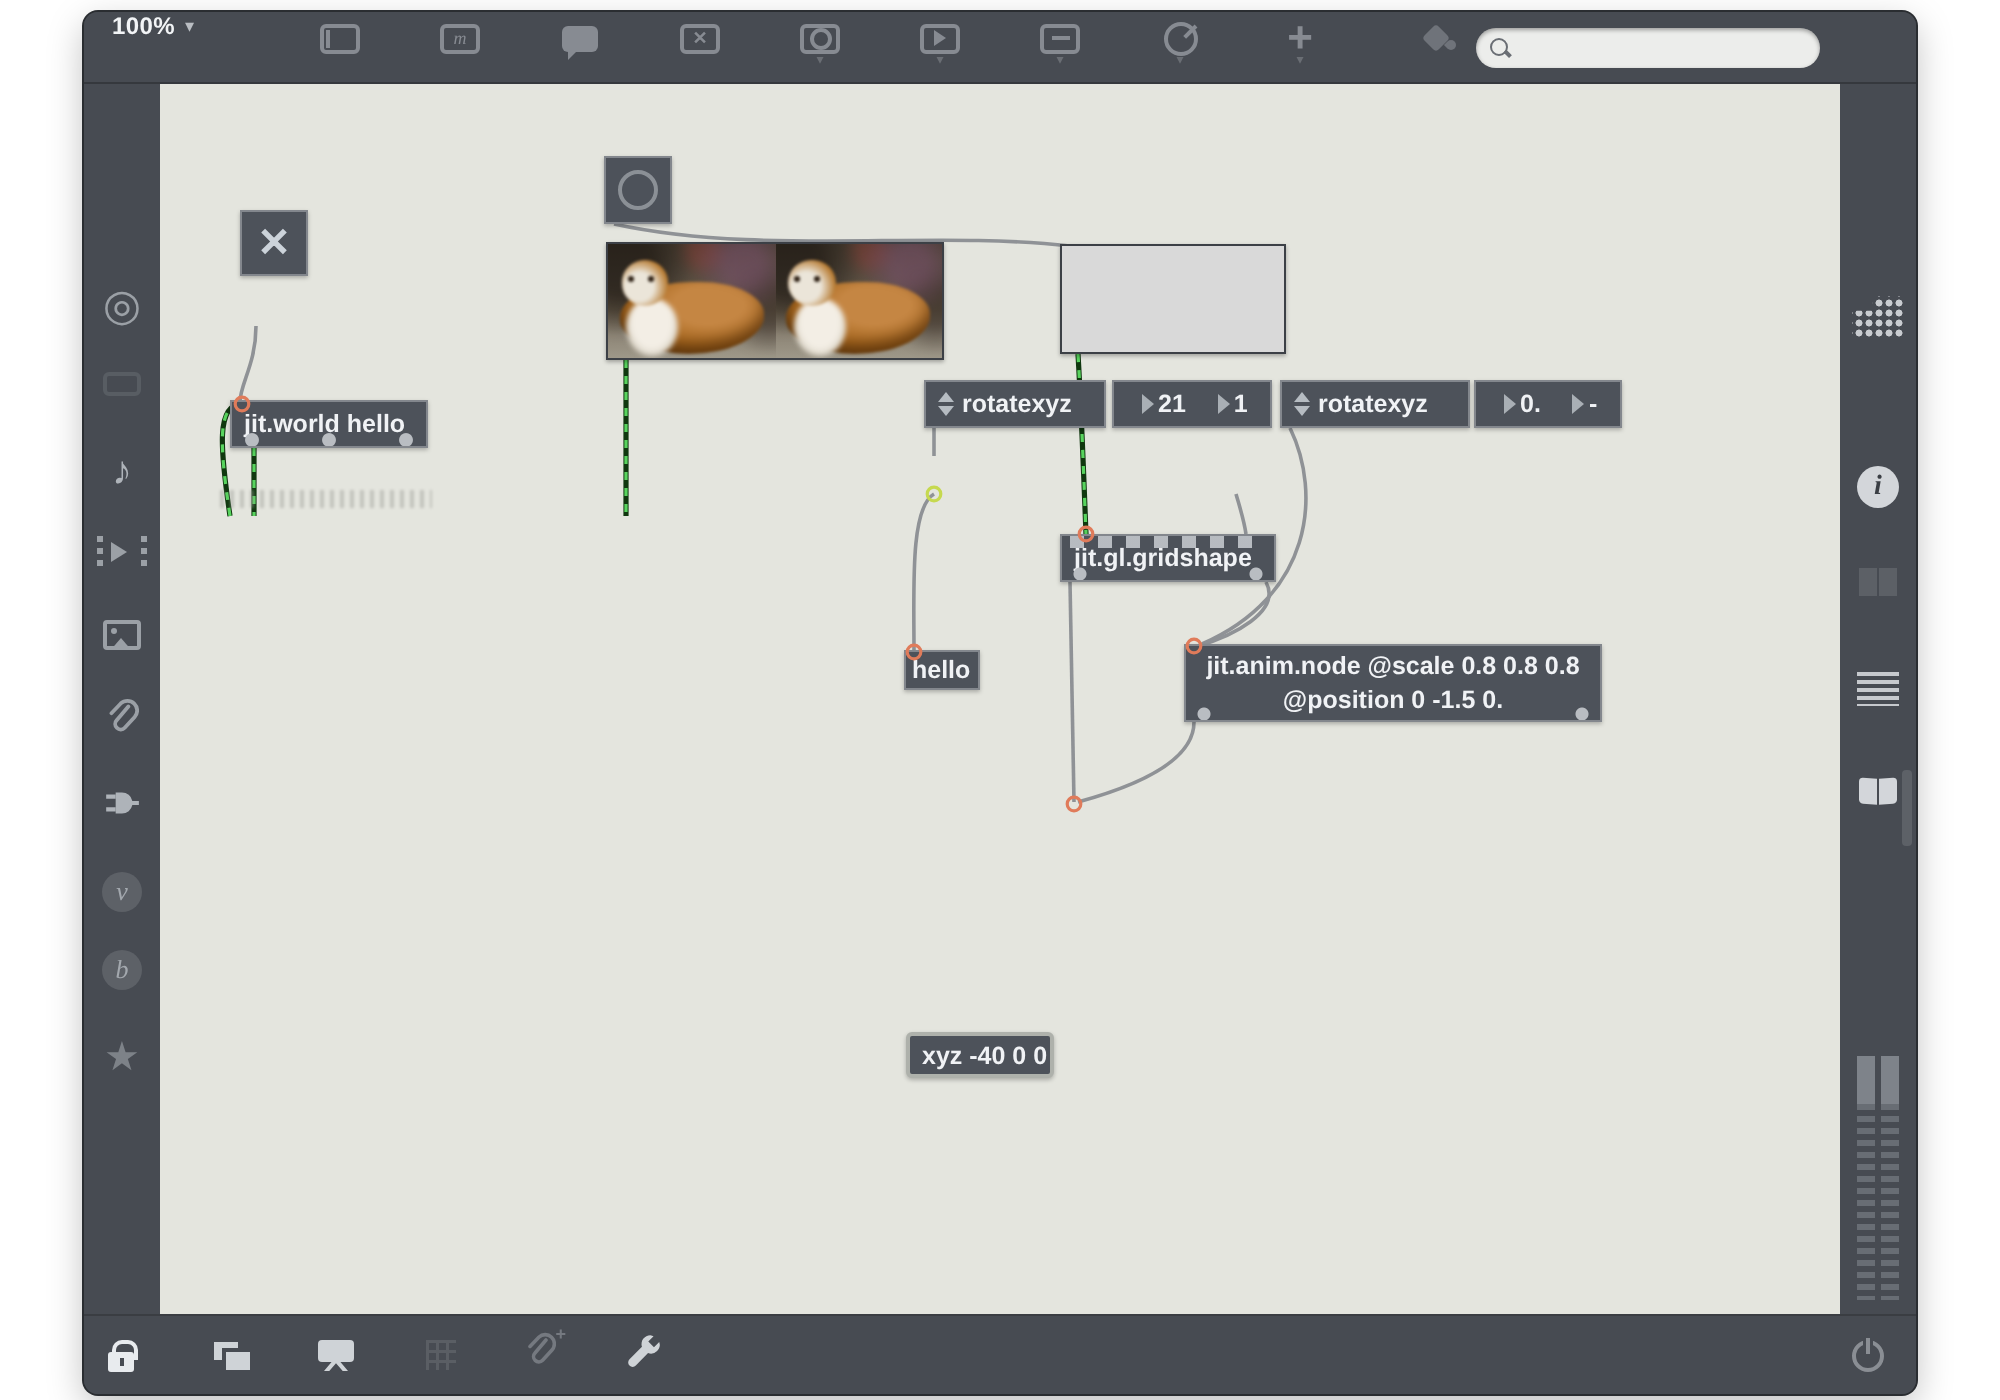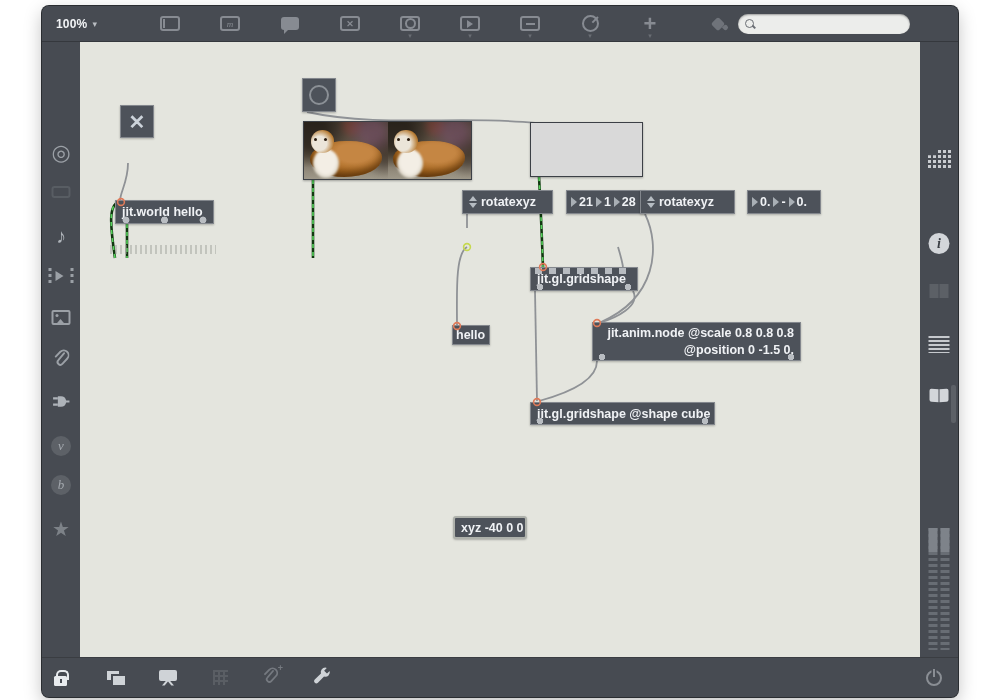--- a/index.html
+++ b/index.html
@@ -4,21 +4,21 @@
 <style>
   * { margin:0; padding:0; box-sizing:border-box; }
   html,body { width:1000px; height:700px; background:#ffffff; font-family:"Liberation Sans", sans-serif; overflow:hidden; }
 
   .app { position:absolute; left:42px; top:6px; width:916px; height:691px;
          background:#474b52; border-radius:7px; overflow:hidden;
          box-shadow:0 0 0 1px #2a2d31, 0 6px 18px rgba(0,0,0,.25); }
 
   
   .toolbar-top { position:relative; height:36px; background:#474b52; border-bottom:1px solid #35383d;
-                 display:flex; align-items:center;gap:24px; }
+                 display:flex; align-items:flex-start;gap:24px; }
   .zoom-control { display:flex; align-items:center; margin-left:14px; cursor:default; }
   .zoom-label { color:#f2f4f6; font-size:12px; font-weight:700; letter-spacing:.2px; }
   .zoom-caret { color:#b9bdc2; font-size:9px; margin-left:5px; }
   .ticonwrap { position:relative; margin-left:14px; width:22px; height:26px; display:flex; align-items:center; justify-content:center; }
   .ticonwrap.first { margin-left:38px; }
   .ticonwrap .under-caret { position:absolute; bottom:-2px; left:50%; transform:translateX(-50%);
                  font-size:7px; color:#6a6e74; line-height:1; }
   .tbox { width:20px; height:15px; border:2px solid #878b92; border-radius:3px; position:relative;
           display:flex; align-items:center; justify-content:center; color:#878b92; }
   .tbox.obj::before { content:""; position:absolute; left:1px; top:1px; bottom:1px; width:2px; background:#878b92; }
@@ -173,30 +173,30 @@
   .cat-head { position:absolute; left:1%; top:-30%; width:33%; height:62%; border-radius:50%;
       background:radial-gradient(circle at 38% 58%, #ebe5d9 0 36%, #b77c34 72%, #8a5a1e 100%); }
   .cat-head::before { content:""; position:absolute; left:14%; top:36%; width:3px; height:3px; border-radius:50%;
       background:#2a1c10; box-shadow:10px 0 0 #2a1c10; }
 
   .noise-pw { left:450px; top:80px; width:113px; height:55px; }
   .noise-pw svg { display:block; }
 
   .rot1 { left:382px; top:148px; width:91px; height:24px; }
   .rot2 { left:560px; top:148px; width:95px; height:24px; }
-  .numbox { gap:3px; padding:0 4px;margin-left:10px; }
+  .numbox { gap:16px; padding:0 14px; }
   .num1 { left:476px; top:148px; width:80px; height:24px; }
   .num2 { left:657px; top:148px; width:74px; height:24px; }
   .numcell { display:flex; align-items:center; }
   .numcell::before { content:""; width:0; height:0; border-top:5px solid transparent; border-bottom:5px solid transparent;
       border-left:6px solid #a9afb5; margin-right:2px; }
   .anim05 { left:382px; top:185px; width:207px; height:21px; }
   .material { left:450px; top:225px; width:108px; height:24px; }
   .orus { left:372px; top:283px; width:38px; height:20px; padding:0 3px; }
-  .anim08 { left:512px; top:280px; width:209px; height:39px; flex-direction:column; align-items:flex-end;
+  .anim08 { left:512px; top:280px; width:209px; height:39px; flex-direction:column; align-items:center;
       justify-content:center; line-height:1.35; padding:0 6px; }
   .cube { left:450px; top:360px; width:185px; height:23px; }
   .msgbox { left:373px; top:474px; width:74px; height:23px; border:2px solid #aeb1ab; border-radius:3px; }
 
   .artifact { position:absolute; left:30px; top:203px; width:106px; height:9px; z-index:2; opacity:.45;
       background:repeating-linear-gradient(90deg, #9a9c96 0 2px, transparent 2px 5px); filter:blur(.7px); }
 
   
   .jit-window { position:absolute; left:12px; top:214px; width:364px; height:390px; z-index:5;
       border:1px solid #8e8e8e; border-radius:5px 5px 2px 2px; background:#d9d9d9;
@@ -467,23 +467,20 @@
 
       <div class="patchbox orus">
         <span>hello</span>
       </div>
 
       <div class="patchbox anim08 ports2">
         <span>jit.anim.node @scale 0.8 0.8 0.8</span>
         <span>@position 0 -1.5 0.</span>
       </div>
 
-      <div class="patchbox plain cube ports2">
-        <span>jit.gl.gridshape @shape cube</span>
-      </div>
 
       <div class="patchbox plain msgbox">
         <span>xyz -40 0 0</span>
       </div>
 
       <div class="artifact"></div>
 
 
     </div>
 

